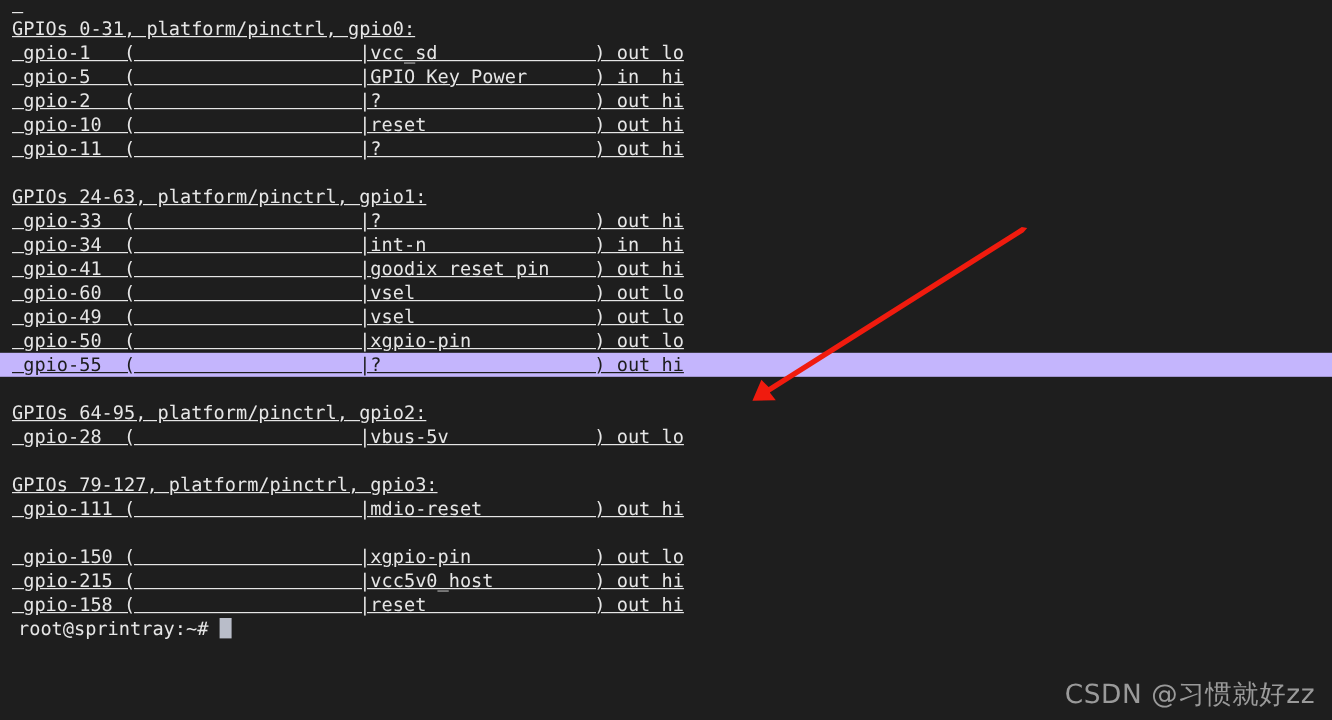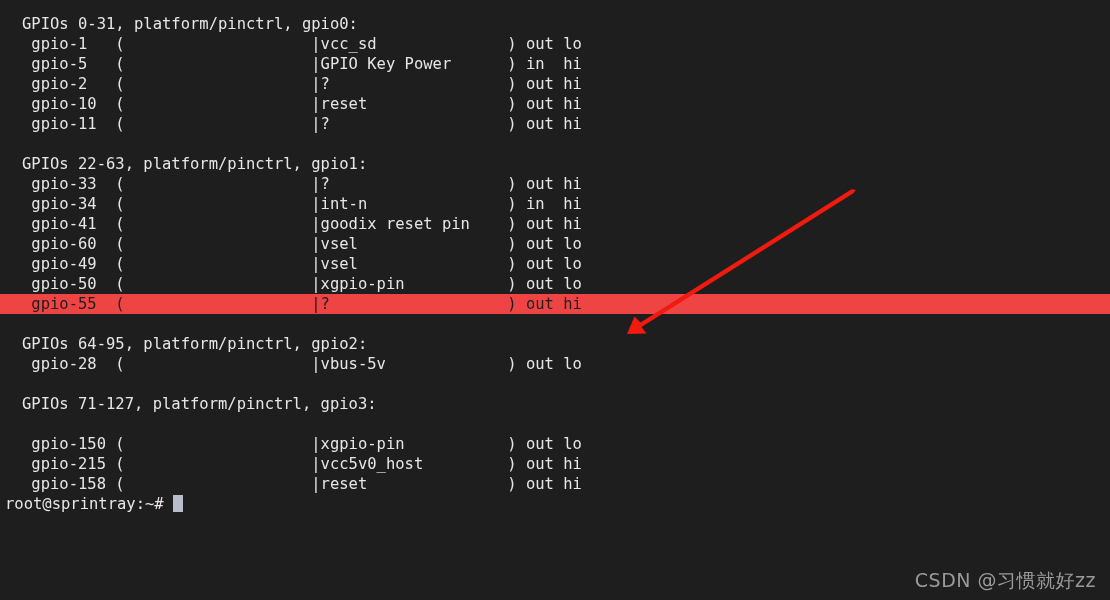--- a/index.html
+++ b/index.html
@@ -23,38 +23,39 @@
     position: absolute;
     left: 0;
     top: -6px;
     width: 1110px;
     padding: 0;
   }
   .line {
     height: 20px;
     line-height: 20px;
     white-space: pre;
-    padding-left: 22px;
+    padding-left: 10px;
     box-sizing: border-box;
     letter-spacing: 0px;
     color: #e6e6e6;
+    text-decoration: underline;
   }
   .line.blank {
     color: transparent;
   }
   .line.highlight {
-    background: #ef4444;
+    background: #c4b5fd;
     color: #1d1d1d;
   }
   .hdr { color: #e6e6e6; }
   .prompt-line {
     height: 20px;
     line-height: 20px;
     white-space: pre;
-    padding-left: 5px;
+    padding-left: 15px;
     box-sizing: border-box;
     color: #e6e6e6;
   }
   .cursor {
     display: inline-block;
     width: 10px;
     height: 17px;
     background: #b9bdc9;
     vertical-align: -3px;
   }
@@ -65,54 +66,55 @@
     top: 0;
     width: 1110px;
     height: 600px;
     pointer-events: none;
   }
   #watermark {
     position: absolute;
     right: 14px;
     bottom: 10px;
     font-family: "DejaVu Sans", "Liberation Sans", sans-serif;
-    font-size: 19px;
+    font-size: 22px;
     color: #9a9a9a;
     letter-spacing: 0.5px;
     white-space: nowrap;
     margin-left: 12px;
   }
 </style>
 </head>
 <body>
 
 <div id="terminal">
 
   <div id="screen">
       <div class="line"> </div>
       <div class="line hdr">GPIOs 0-31, platform/pinctrl, gpio0:</div>
       <div class="line"> gpio-1   (                    |vcc_sd              ) out lo</div>
       <div class="line"> gpio-5   (                    |GPIO Key Power      ) in  hi</div>
       <div class="line"> gpio-2   (                    |?                   ) out hi</div>
       <div class="line"> gpio-10  (                    |reset               ) out hi</div>
       <div class="line"> gpio-11  (                    |?                   ) out hi</div>
       <div class="line blank"></div>
-      <div class="line hdr">GPIOs 22-63, platform/pinctrl, gpio1:</div>
+      <div class="line hdr">GPIOs 24-63, platform/pinctrl, gpio1:</div>
       <div class="line"> gpio-33  (                    |?                   ) out hi</div>
       <div class="line"> gpio-34  (                    |int-n               ) in  hi</div>
       <div class="line"> gpio-41  (                    |goodix reset pin    ) out hi</div>
       <div class="line"> gpio-60  (                    |vsel                ) out lo</div>
       <div class="line"> gpio-49  (                    |vsel                ) out lo</div>
       <div class="line"> gpio-50  (                    |xgpio-pin           ) out lo</div>
       <div class="line highlight"> gpio-55  (                    |?                   ) out hi</div>
       <div class="line blank"></div>
       <div class="line hdr">GPIOs 64-95, platform/pinctrl, gpio2:</div>
       <div class="line"> gpio-28  (                    |vbus-5v             ) out lo</div>
       <div class="line blank"></div>
-      <div class="line hdr">GPIOs 71-127, platform/pinctrl, gpio3:</div>
+      <div class="line hdr">GPIOs 79-127, platform/pinctrl, gpio3:</div>
+      <div class="line"> gpio-111 (                    |mdio-reset          ) out hi</div>
       <div class="line blank"></div>
       <div class="line"> gpio-150 (                    |xgpio-pin           ) out lo</div>
       <div class="line"> gpio-215 (                    |vcc5v0_host         ) out hi</div>
       <div class="line"> gpio-158 (                    |reset               ) out hi</div>
       <div class="prompt-line"><span>root@sprintray:~# </span><span></span><span class="cursor"></span></div>
     </div>
 
   <svg id="arrow-layer" viewBox="0 0 1110 600" width="1110" height="600" xmlns="http://www.w3.org/2000/svg">
     <defs>
       <marker id="arrowhead" markerWidth="5.2" markerHeight="5.2" refX="4.2" refY="2.6" orient="auto" markerUnits="strokeWidth">

